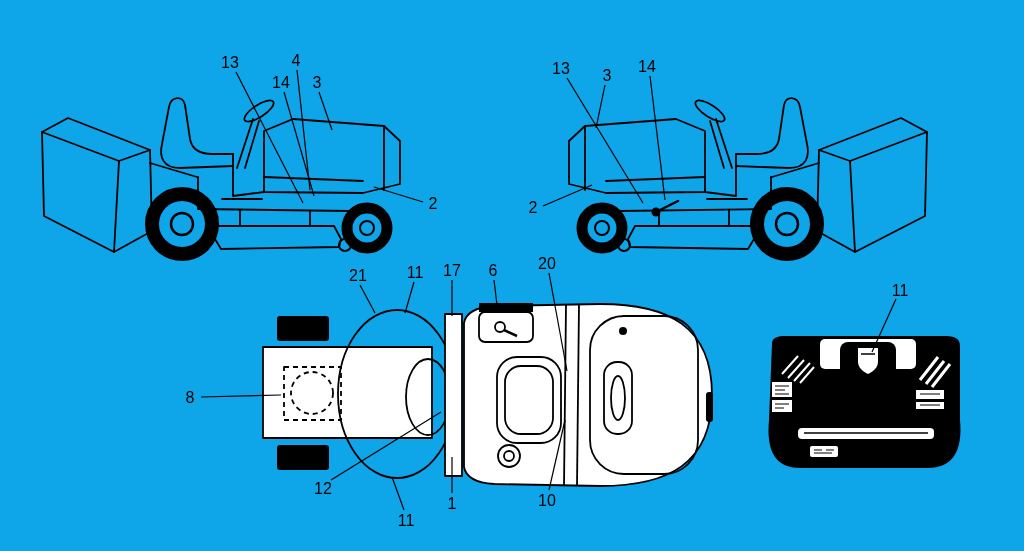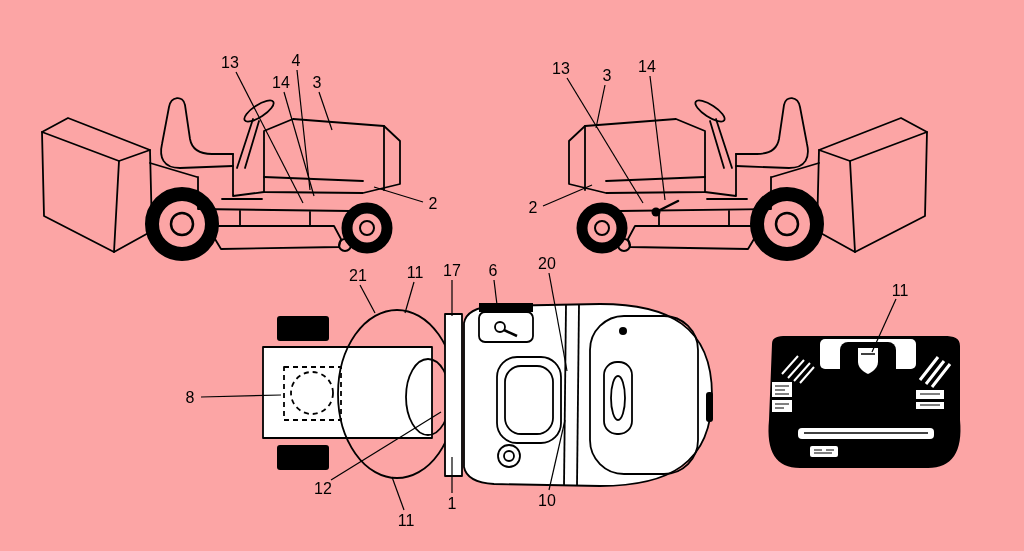--- a/index.html
+++ b/index.html
@@ -1,16 +1,16 @@
 <!DOCTYPE html>
 <html><head>
 <meta charset="utf-8">
 <style>
   html,body{margin:0;padding:0;background:#ffffff;}
-  .stage{position:relative;width:1024px;height:551px;background:#fca5a5;overflow:hidden;
+  .stage{position:relative;width:1024px;height:551px;background:#0ea5e9;overflow:hidden;
          font-family:"Liberation Sans", sans-serif;}
   svg{position:absolute;left:0;top:0;display:block;}
   .callout-text{font-family:"Liberation Sans", sans-serif;font-size:16px;fill:#000;}
 </style>
 </head>
 <body>
 
 <div class="stage">
 <svg width="1024" height="551" viewBox="0 0 1024 551">
 

